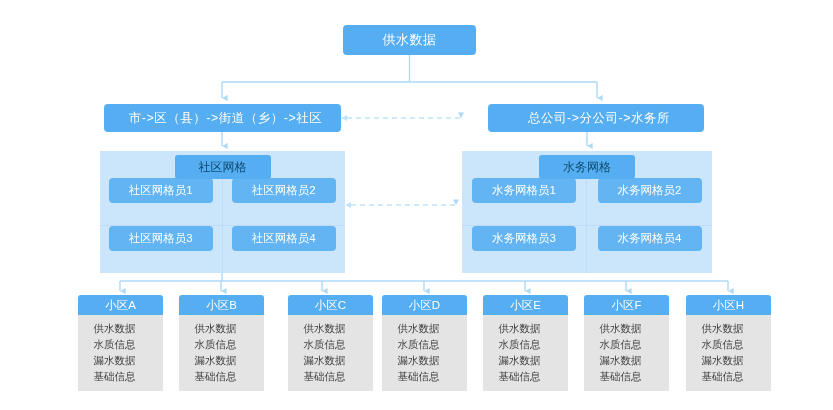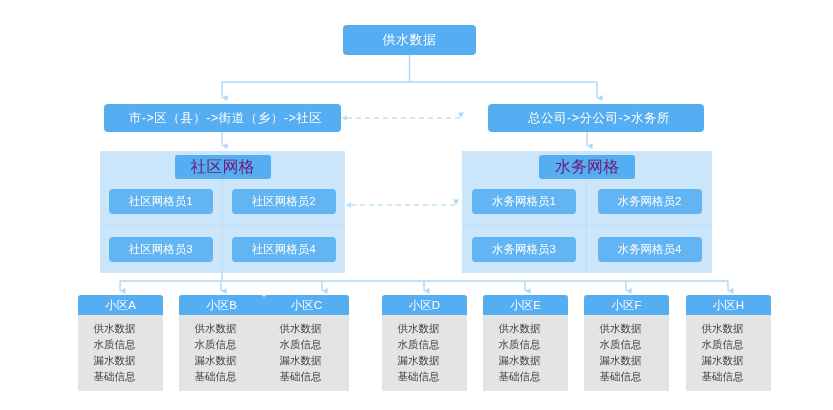--- a/index.html
+++ b/index.html
@@ -64,42 +64,42 @@
   #panel-right { left: 462px; top: 151px; width: 250px; height: 122px; }
 
   .panel-title {
     position: absolute;
     left: 50%;
     transform: translateX(-50%);
     top: 4px;
     width: 96px;
     height: 24px;
     background: #55adf2;
-    color: #701a75;
+    color: #0c4a6e;
     border-radius: 3px;
-    font-size: 16px;
+    font-size: 12px;
     display: flex;
     align-items: center;
     justify-content: center;
     white-space: nowrap;
     z-index: 4;
   }
   .cell-grid {
     position: absolute;
     left: 0; top: 27px;
     width: 100%;
     height: 95px;
     display: grid;
     grid-template-columns: 1fr 1fr;
     grid-template-rows: 1fr 1fr;
   }
   .cell {
     position: relative;
     display: flex;
-    align-items: center;
+    align-items: flex-start;
     justify-content: center;
     box-sizing: border-box;
     border-right: 1px solid #bcdcf7;
     border-bottom: 1px solid #bcdcf7;
   }
   .cell:nth-child(2n) { border-right: none; }
   .cell:nth-child(n+3) { border-bottom: none; }
   .cell-chip {
     background: #62b4f3;
     color: #ffffff;
@@ -241,21 +241,21 @@
       </div>
       <div class="card" style="left: 179px;">
         <div class="card-head">小区B</div>
         <div class="card-body">
           <div class="card-row">供水数据</div>
           <div class="card-row">水质信息</div>
           <div class="card-row">漏水数据</div>
           <div class="card-row">基础信息</div>
         </div>
       </div>
-      <div class="card" style="left: 264px;">
+      <div class="card" style="left: 288px;">
         <div class="card-head">小区C</div>
         <div class="card-body">
           <div class="card-row">供水数据</div>
           <div class="card-row">水质信息</div>
           <div class="card-row">漏水数据</div>
           <div class="card-row">基础信息</div>
         </div>
       </div>
       <div class="card" style="left: 382px;">
         <div class="card-head">小区D</div>

